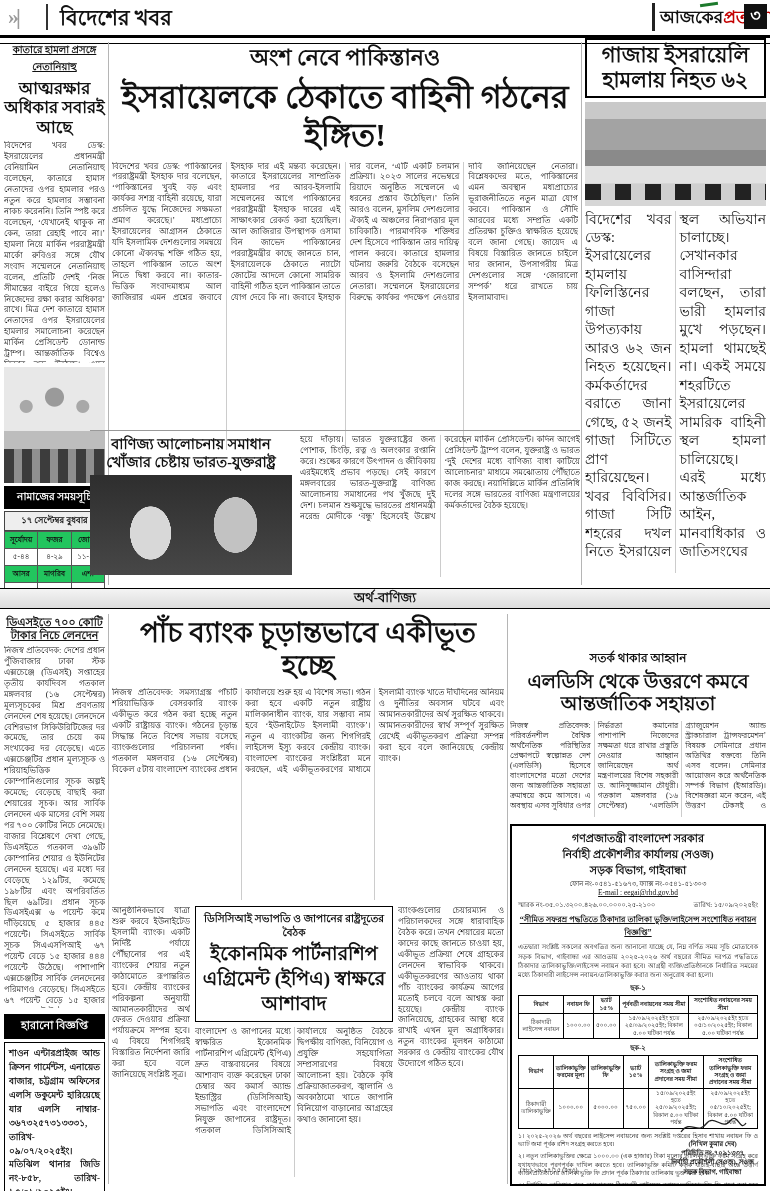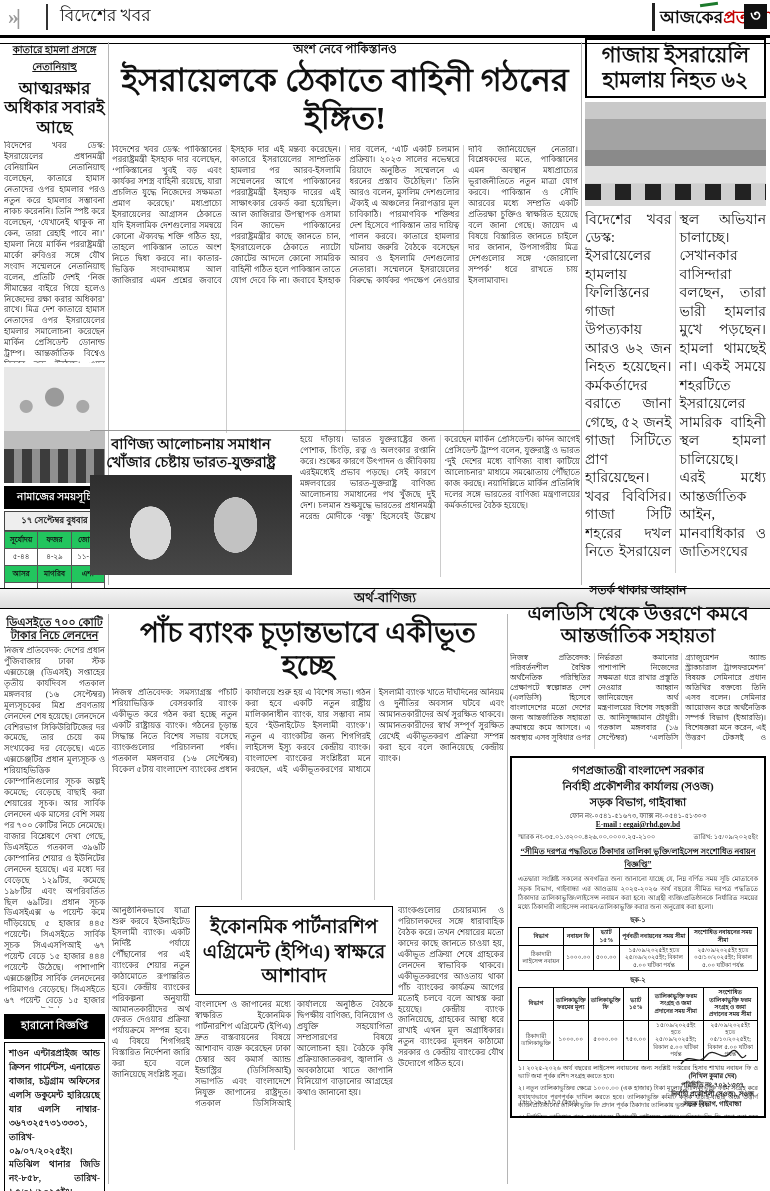--- a/index.html
+++ b/index.html
@@ -3,21 +3,21 @@
 <meta charset="utf-8">
 <style>
   html,body{margin:0;padding:0;background:#777;}
   #page{position:relative;width:770px;height:1191px;background:#fff;color:#111;
         font-family:"Liberation Serif","DejaVu Serif",serif;overflow:hidden;margin:0 auto;}
   .abs{position:absolute;}
   
   .hdr{left:0;top:0;width:770px;height:34px;}
   .flagicon{left:8px;top:4px;font-size:22px;color:#9a9a9a;font-weight:bold;letter-spacing:-3px;}
   .hvline{left:46px;top:4px;width:2px;height:26px;background:#333;}
-  .secname{left:60px;top:2px;font-size:17px;font-weight:normal;}
+  .secname{left:60px;top:2px;font-size:21px;font-weight:bold;}
   .dateline{left:300px;top:9px;width:340px;text-align:right;font-size:11.5px;font-weight:bold;}
   .mastsep{left:652px;top:3px;width:3px;height:28px;background:#222;}
   .masthead{left:660px;top:4px;font-size:17px;font-weight:bold;white-space:nowrap;}
   .mast2{color:#c40000;}
   .mastaccent{position:absolute;left:700px;top:3px;width:18px;height:3px;background:#1d7a2c;transform:rotate(-8deg);}
   .pagebox{left:744px;top:4px;width:23px;height:25px;background:#111;color:#fff;font-size:16px;font-weight:bold;
            display:flex;align-items:center;justify-content:center;}
   .toprule{left:0;top:35px;width:770px;height:5px;border-top:3px solid #000;border-bottom:1px solid #000;}
   
   .vline{width:1px;background:#b5b5b5;}
@@ -37,21 +37,21 @@
       linear-gradient(#e8e8e8 0 55%, #bdbdbd 55% 72%, #6e6e6e 72% 100%);}
   .mosque .arches{position:absolute;left:0;bottom:0;width:100%;height:34px;
       background:repeating-linear-gradient(90deg,#3c3c3c 0 10px,#8f8f8f 10px 18px);}
   .namazbar{background:#000;color:#fff;font-weight:bold;font-size:10.5px;text-align:center;padding:3px 0;margin-top:3px;}
   .pdate{border:1px solid #444;background:#eee;font-size:8.5px;font-weight:bold;text-align:center;padding:2px 0;margin-top:2px;}
   .ptable{display:grid;grid-template-columns:1fr 1fr 1fr;border-left:1px solid #555;border-top:1px solid #555;margin-top:0;}
   .ptable div{border-right:1px solid #555;border-bottom:1px solid #555;font-size:7.3px;text-align:center;padding:2px 0;}
   .pth{background:#22c55e;font-weight:bold;}
   
   .tc{left:112px;top:40px;width:466px;}
-  .tc .kicker{font-size:12px;}
+  .tc .kicker{font-size:22px;}
   .tc .hl{font-size:32px;margin-top:2px;}
   .tc .cols{column-count:4;column-gap:9px;column-rule:1px solid #ccc;height:288px;margin-top:7px;}
   .trade{left:90px;top:430px;width:490px;height:153px;border-top:1px solid #999;display:flex;gap:8px;padding-top:4px;box-sizing:border-box;}
   .trade-left{width:202px;flex:none;}
   .trade-hl{font-size:14.5px;font-weight:bold;text-align:center;line-height:1.25;}
   .trade-photo{height:100px;margin-top:4px;background:
       radial-gradient(ellipse 34px 44px at 30% 58%, #d8d8d8 0 60%, transparent 61%),
       radial-gradient(ellipse 36px 46px at 72% 50%, #c2c2c2 0 60%, transparent 61%),
       linear-gradient(#2e2e2e,#474747);}
   .trade-body{flex:1;column-count:2;column-gap:9px;column-rule:1px solid #ccc;height:142px;}
@@ -79,27 +79,27 @@
   .bc .cols{column-count:3;column-gap:8px;column-rule:1px solid #ccc;height:212px;margin-top:6px;}
   .bc-low{display:flex;gap:5px;margin-top:6px;height:332px;}
   .bc-colA{width:78px;flex:none;}
   .bc-mid{width:198px;flex:none;}
   .bc-colB{flex:1;}
   .epabox{border:1.5px solid #000;padding:5px 4px;}
   .epakicker{font-size:10.5px;font-weight:bold;text-align:center;line-height:1.3;}
   .epahl{font-size:19px;font-weight:bold;text-align:center;line-height:1.3;margin-top:3px;}
   .epabody{column-count:2;column-gap:6px;column-rule:1px solid #ccc;height:150px;margin-top:5px;}
   
-  .br{left:510px;top:581px;width:256px;}
+  .br{left:510px;top:649px;width:256px;}
   .br .kicker{font-size:12px;}
   .br .hl{font-size:19px;margin-top:2px;}
   .br .cols{column-count:3;column-gap:7px;column-rule:1px solid #ccc;height:96px;margin-top:5px;font-size:7.6px;}
   .notice{border:2px solid #000;margin-top:7px;padding:5px 6px;height:362px;box-sizing:border-box;font-size:6.6px;overflow:hidden;position:relative;}
   .ncenter{text-align:center;font-weight:bold;font-size:11px;line-height:1.45;}
-  .nemail{text-align:center;font-weight:bold;font-size:7.4px;text-decoration:underline;}
+  .nemail{text-align:center;font-weight:normal;font-size:7.4px;text-decoration:underline;}
   .nmemo{display:flex;justify-content:space-between;font-size:6.6px;margin-top:2px;}
   .ntitle{text-align:center;font-weight:bold;font-size:8px;text-decoration:underline;margin-top:2px;}
   .npara{font-size:6.6px;line-height:1.4;text-align:justify;margin-top:3px;}
   .ncap{text-align:center;font-weight:bold;font-size:6.8px;margin-top:3px;}
   .ntable{width:100%;border-collapse:collapse;margin-top:1px;}
   .ntable td,.ntable th{border:1px solid #000;font-size:5.9px;padding:1px 2px;text-align:center;line-height:1.25;font-weight:normal;}
   .ntable th{font-weight:bold;}
   .nnotes{font-size:6.2px;line-height:1.4;margin-top:3px;text-align:justify;}
   .sig{position:absolute;right:10px;bottom:8px;text-align:center;font-size:6.6px;font-weight:bold;line-height:1.4;}
   .nref{position:absolute;left:8px;bottom:8px;font-size:6px;}
@@ -184,20 +184,21 @@
 
   </div>
 
   <div class="abs bc">
     <div class="hl">পাঁচ ব্যাংক চূড়ান্তভাবে একীভূত হচ্ছে</div>
     <div class="cols body-txt">নিজস্ব প্রতিবেদক: সমস্যাগ্রস্ত পাঁচটি শরিয়াভিত্তিক বেসরকারি ব্যাংক একীভূত করে গঠন করা হচ্ছে নতুন একটি রাষ্ট্রায়ত্ত ব্যাংক। গঠনের চূড়ান্ত সিদ্ধান্ত নিতে বিশেষ সভায় বসেছে ব্যাংকগুলোর পরিচালনা পর্ষদ। গতকাল মঙ্গলবার (১৬ সেপ্টেম্বর) বিকেল ৫টায় বাংলাদেশ ব্যাংকের প্রধান কার্যালয়ে শুরু হয় এ বিশেষ সভা। গঠন করা হবে একটি নতুন রাষ্ট্রীয় মালিকানাধীন ব্যাংক, যার সম্ভাব্য নাম হবে ‘ইউনাইটেড ইসলামী ব্যাংক’। নতুন এ ব্যাংকটির জন্য শিগগিরই লাইসেন্স ইস্যু করবে কেন্দ্রীয় ব্যাংক। বাংলাদেশ ব্যাংকের সংশ্লিষ্টরা মনে করছেন, এই একীভূতকরণের মাধ্যমে ইসলামী ব্যাংক খাতে দীর্ঘদিনের অনিয়ম ও দুর্নীতির অবসান ঘটবে এবং আমানতকারীদের অর্থ সুরক্ষিত থাকবে। আমানতকারীদের স্বার্থ সম্পূর্ণ সুরক্ষিত রেখেই একীভূতকরণ প্রক্রিয়া সম্পন্ন করা হবে বলে জানিয়েছে কেন্দ্রীয় ব্যাংক।</div>
     <div class="bc-low">
       <div class="bc-colA body-txt">আনুষ্ঠানিকভাবে যাত্রা শুরু করবে ইউনাইটেড ইসলামী ব্যাংক। একটি নির্দিষ্ট পর্যায়ে পৌঁছানোর পর এই ব্যাংকের শেয়ার নতুন কাঠামোতে রূপান্তরিত হবে। কেন্দ্রীয় ব্যাংকের পরিকল্পনা অনুযায়ী আমানতকারীদের অর্থ ফেরত দেওয়ার প্রক্রিয়া পর্যায়ক্রমে সম্পন্ন হবে। এ বিষয়ে শিগগিরই বিস্তারিত নির্দেশনা জারি করা হবে বলে জানিয়েছে সংশ্লিষ্ট সূত্র।</div>
       <div class="bc-mid">
         <div class="epabox">
+          <div class="epakicker">ডিসিসিআই সভাপতি ও জাপানের রাষ্ট্রদূতের বৈঠক</div>
           <div class="epahl">ইকোনমিক পার্টনারশিপ এগ্রিমেন্ট (ইপিএ) স্বাক্ষরে আশাবাদ</div>
         </div>
         <div class="epabody body-txt">বাংলাদেশ ও জাপানের মধ্যে স্বাক্ষরিত ইকোনমিক পার্টনারশিপ এগ্রিমেন্ট (ইপিএ) দ্রুত বাস্তবায়নের বিষয়ে আশাবাদ ব্যক্ত করেছেন ঢাকা চেম্বার অব কমার্স অ্যান্ড ইন্ডাস্ট্রির (ডিসিসিআই) সভাপতি এবং বাংলাদেশে নিযুক্ত জাপানের রাষ্ট্রদূত। গতকাল ডিসিসিআই কার্যালয়ে অনুষ্ঠিত বৈঠকে দ্বিপক্ষীয় বাণিজ্য, বিনিয়োগ ও প্রযুক্তি সহযোগিতা সম্প্রসারণের বিষয়ে আলোচনা হয়। বৈঠকে কৃষি প্রক্রিয়াজাতকরণ, জ্বালানি ও অবকাঠামো খাতে জাপানি বিনিয়োগ বাড়ানোর আগ্রহের কথাও জানানো হয়।</div>
       </div>
       <div class="bc-colB body-txt">ব্যাংকগুলোর চেয়ারম্যান ও পরিচালকদের সঙ্গে ধারাবাহিক বৈঠক করে। তখন শেয়ারের মতো কাদের কাছে জানতে চাওয়া হয়, একীভূত প্রক্রিয়া শেষে গ্রাহকের লেনদেন স্বাভাবিক থাকবে। একীভূতকরণের আওতায় থাকা পাঁচ ব্যাংকের কার্যক্রম আগের মতোই চলবে বলে আশ্বস্ত করা হয়েছে। কেন্দ্রীয় ব্যাংক জানিয়েছে, গ্রাহকের আস্থা ধরে রাখাই এখন মূল অগ্রাধিকার। নতুন ব্যাংকের মূলধন কাঠামো সরকার ও কেন্দ্রীয় ব্যাংকের যৌথ উদ্যোগে গঠিত হবে।</div>
     </div>
   </div>
 
   <div class="abs br">
     <div class="kicker">সতর্ক থাকার আহ্বান</div>
@@ -207,21 +208,21 @@
     <div class="notice">
       <div class="ncenter">গণপ্রজাতন্ত্রী বাংলাদেশ সরকার</div>
       <div class="ncenter">নির্বাহী প্রকৌশলীর কার্যালয় (সওজ)</div>
       <div class="ncenter">সড়ক বিভাগ, গাইবান্ধা</div>
       <div class="ncenter" style="font-weight:normal;font-size:6.8px;">ফোন নং-০৫৪১-৫১৬৭৩, ফ্যাক্স নং-০৫৪১-৫১৩০৩</div>
       <div class="nemail">E-mail : eegai@rhd.gov.bd</div>
       <div class="nmemo">
         <span>স্মারক নং-৩৫.০১.৩২০০.৪২৬.০০.০০০০.২৫-২১০০</span>
         <span>তারিখ: ১৫/০৯/২০২৫ইং</span>
       </div>
-      <div class="ntitle">“সীমিত দরপত্র পদ্ধতিতে ঠিকাদার তালিকা ভুক্তি/লাইসেন্স সংশোধিত নবায়ন বিজ্ঞপ্তি”</div>
+      <div class="ntitle">“সীমিত সফরম্র পদ্ধতিতে ঠিকাদার তালিকা ভুক্তি/লাইসেন্স সংশোধিত নবায়ন বিজ্ঞপ্তি”</div>
       <div class="npara">এতদ্বারা সংশ্লিষ্ট সকলের অবগতির জন্য জানানো যাচ্ছে যে, নিম্ন বর্ণিত সময় সূচি মোতাবেক সড়ক বিভাগ, গাইবান্ধা এর আওতায় ২০২৫-২০২৬ অর্থ বছরের সীমিত দরপত্র পদ্ধতিতে ঠিকাদার তালিকাভুক্তি/লাইসেন্স নবায়ন করা হবে। আগ্রহী ব্যক্তি/প্রতিষ্ঠানকে নির্ধারিত সময়ের মধ্যে ঠিকাদারী লাইসেন্স নবায়ন/তালিকাভুক্তি করার জন্য অনুরোধ করা হলো।</div>
 
       <div class="ncap">ছক-১</div>
       <table class="ntable">
         <tbody>
             <tr>
           <th style="width:19%">বিভাগ</th>
           <th style="width:12%">নবায়ন ফি</th>
           <th style="width:11%">ভ্যাট ১৫%</th>
           <th style="width:29%">পূর্ববর্তী নবায়নের সময় সীমা</th>

